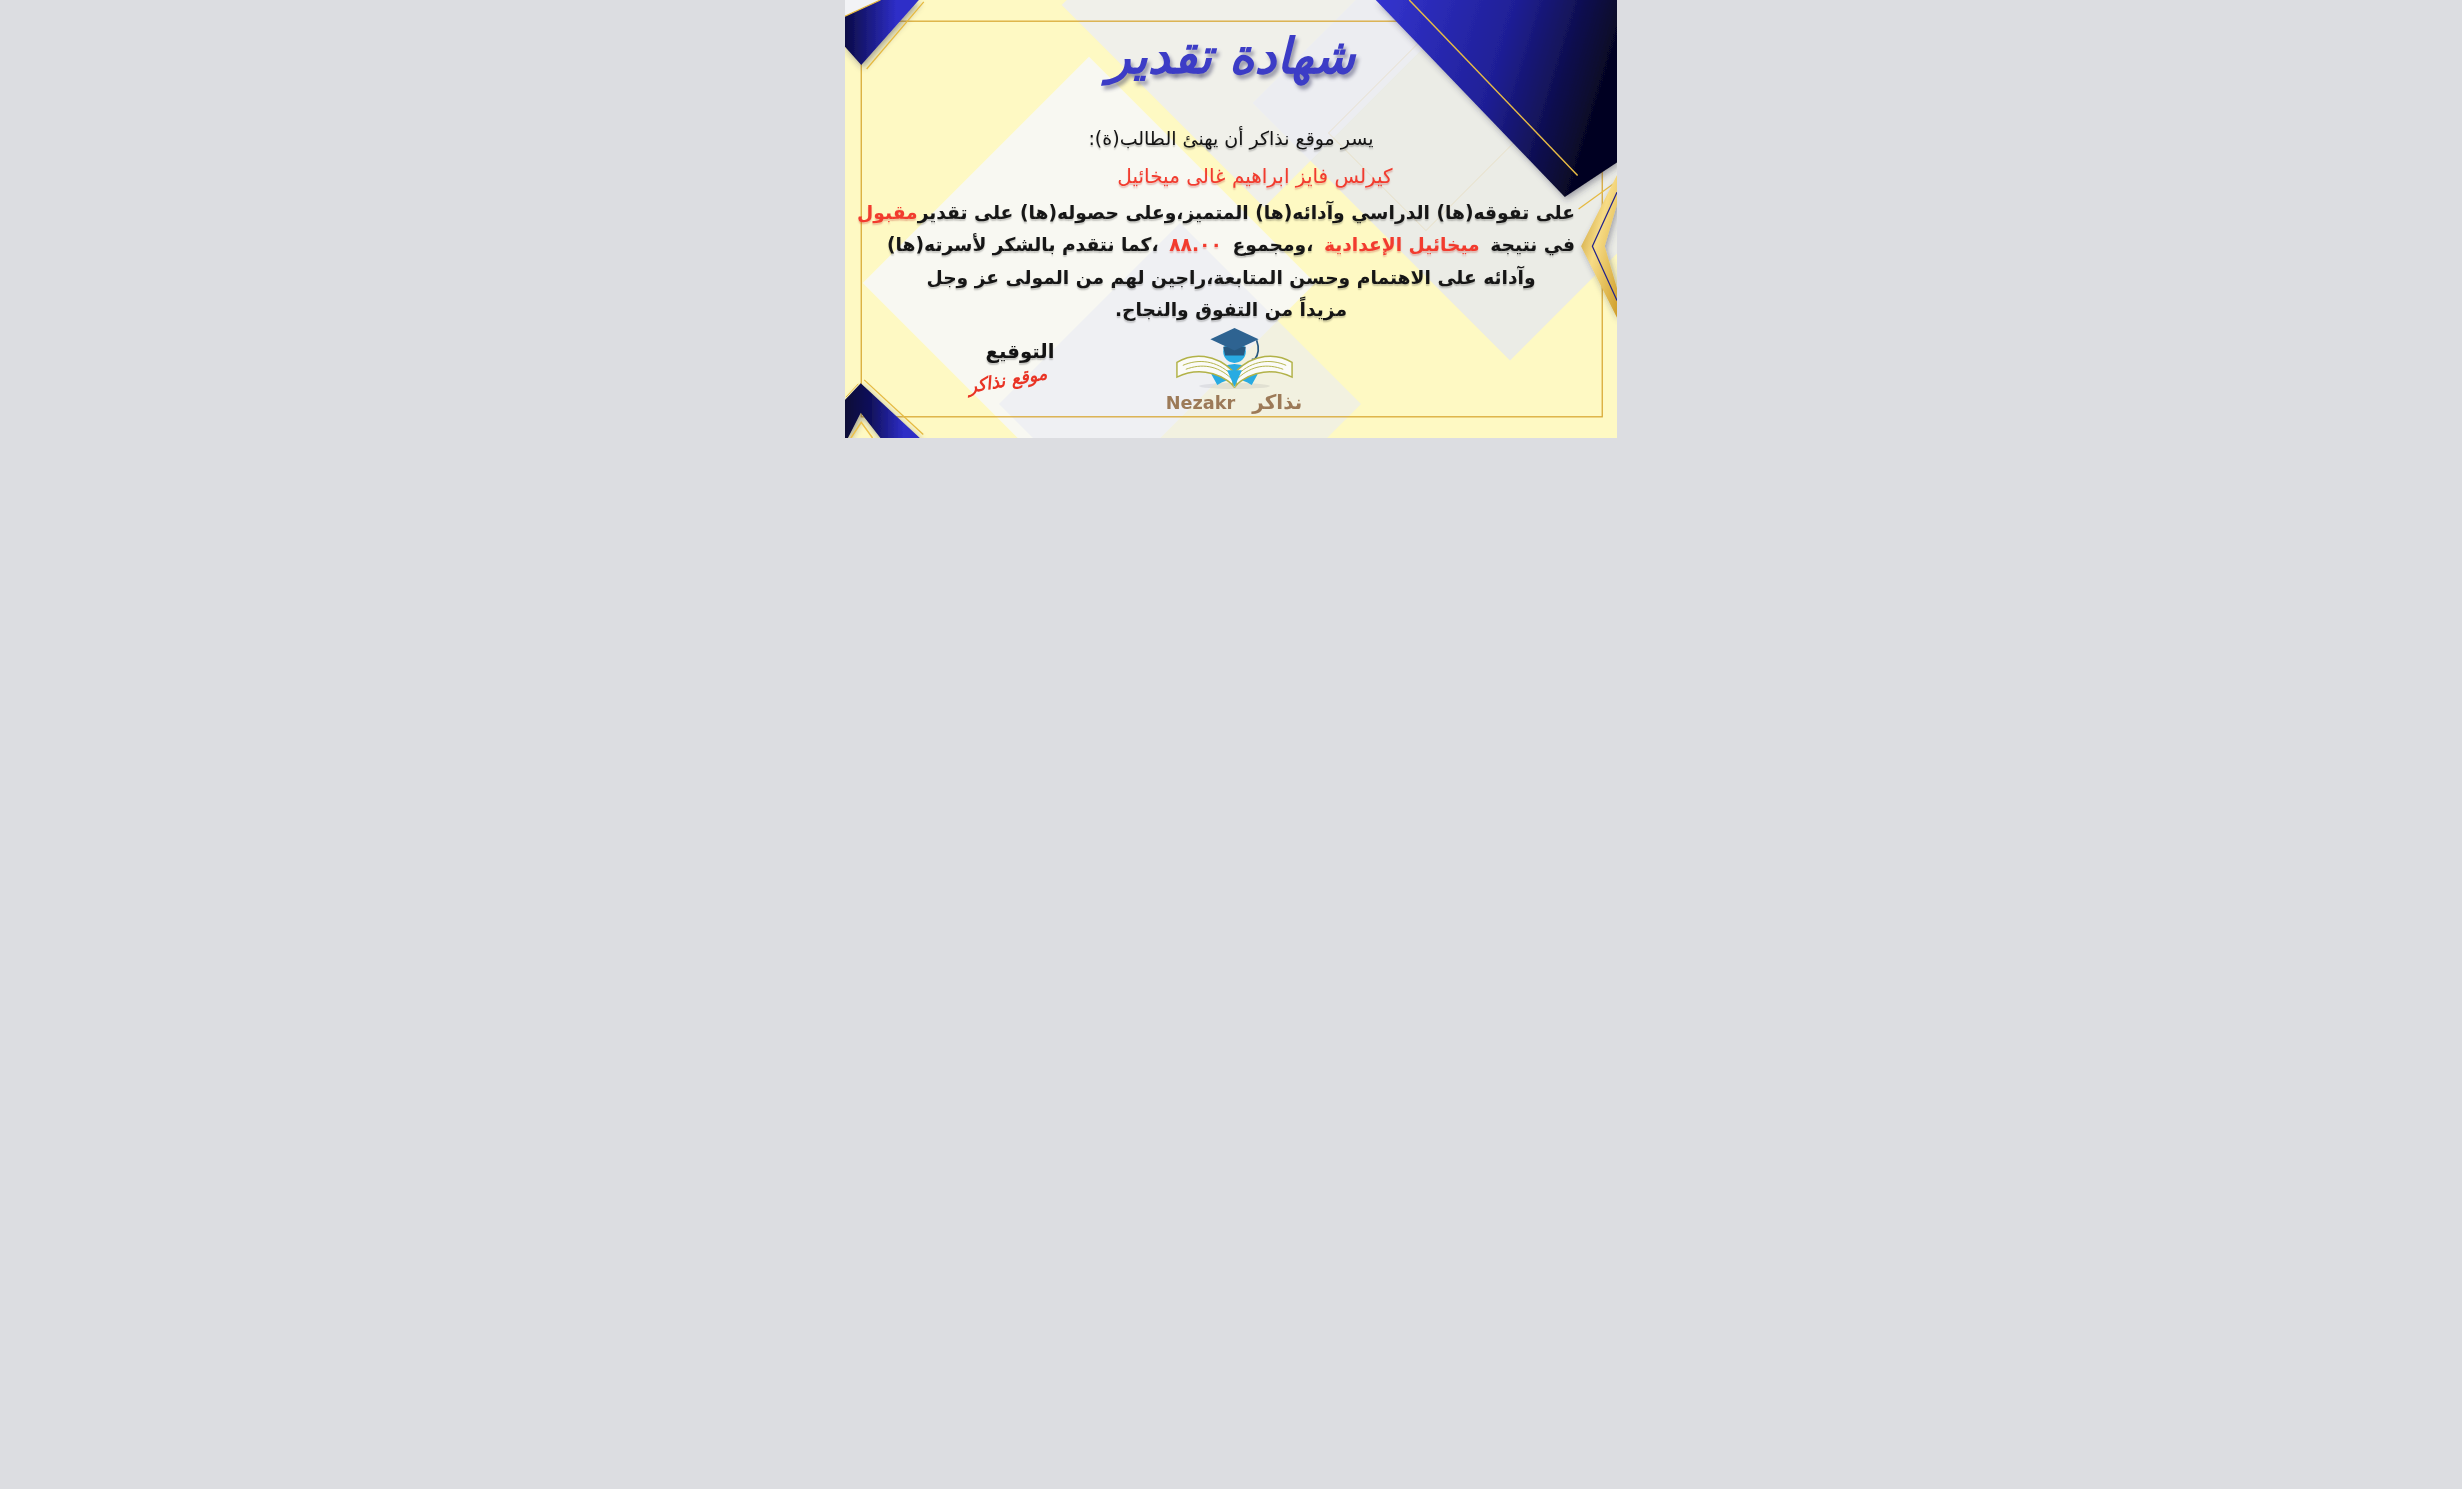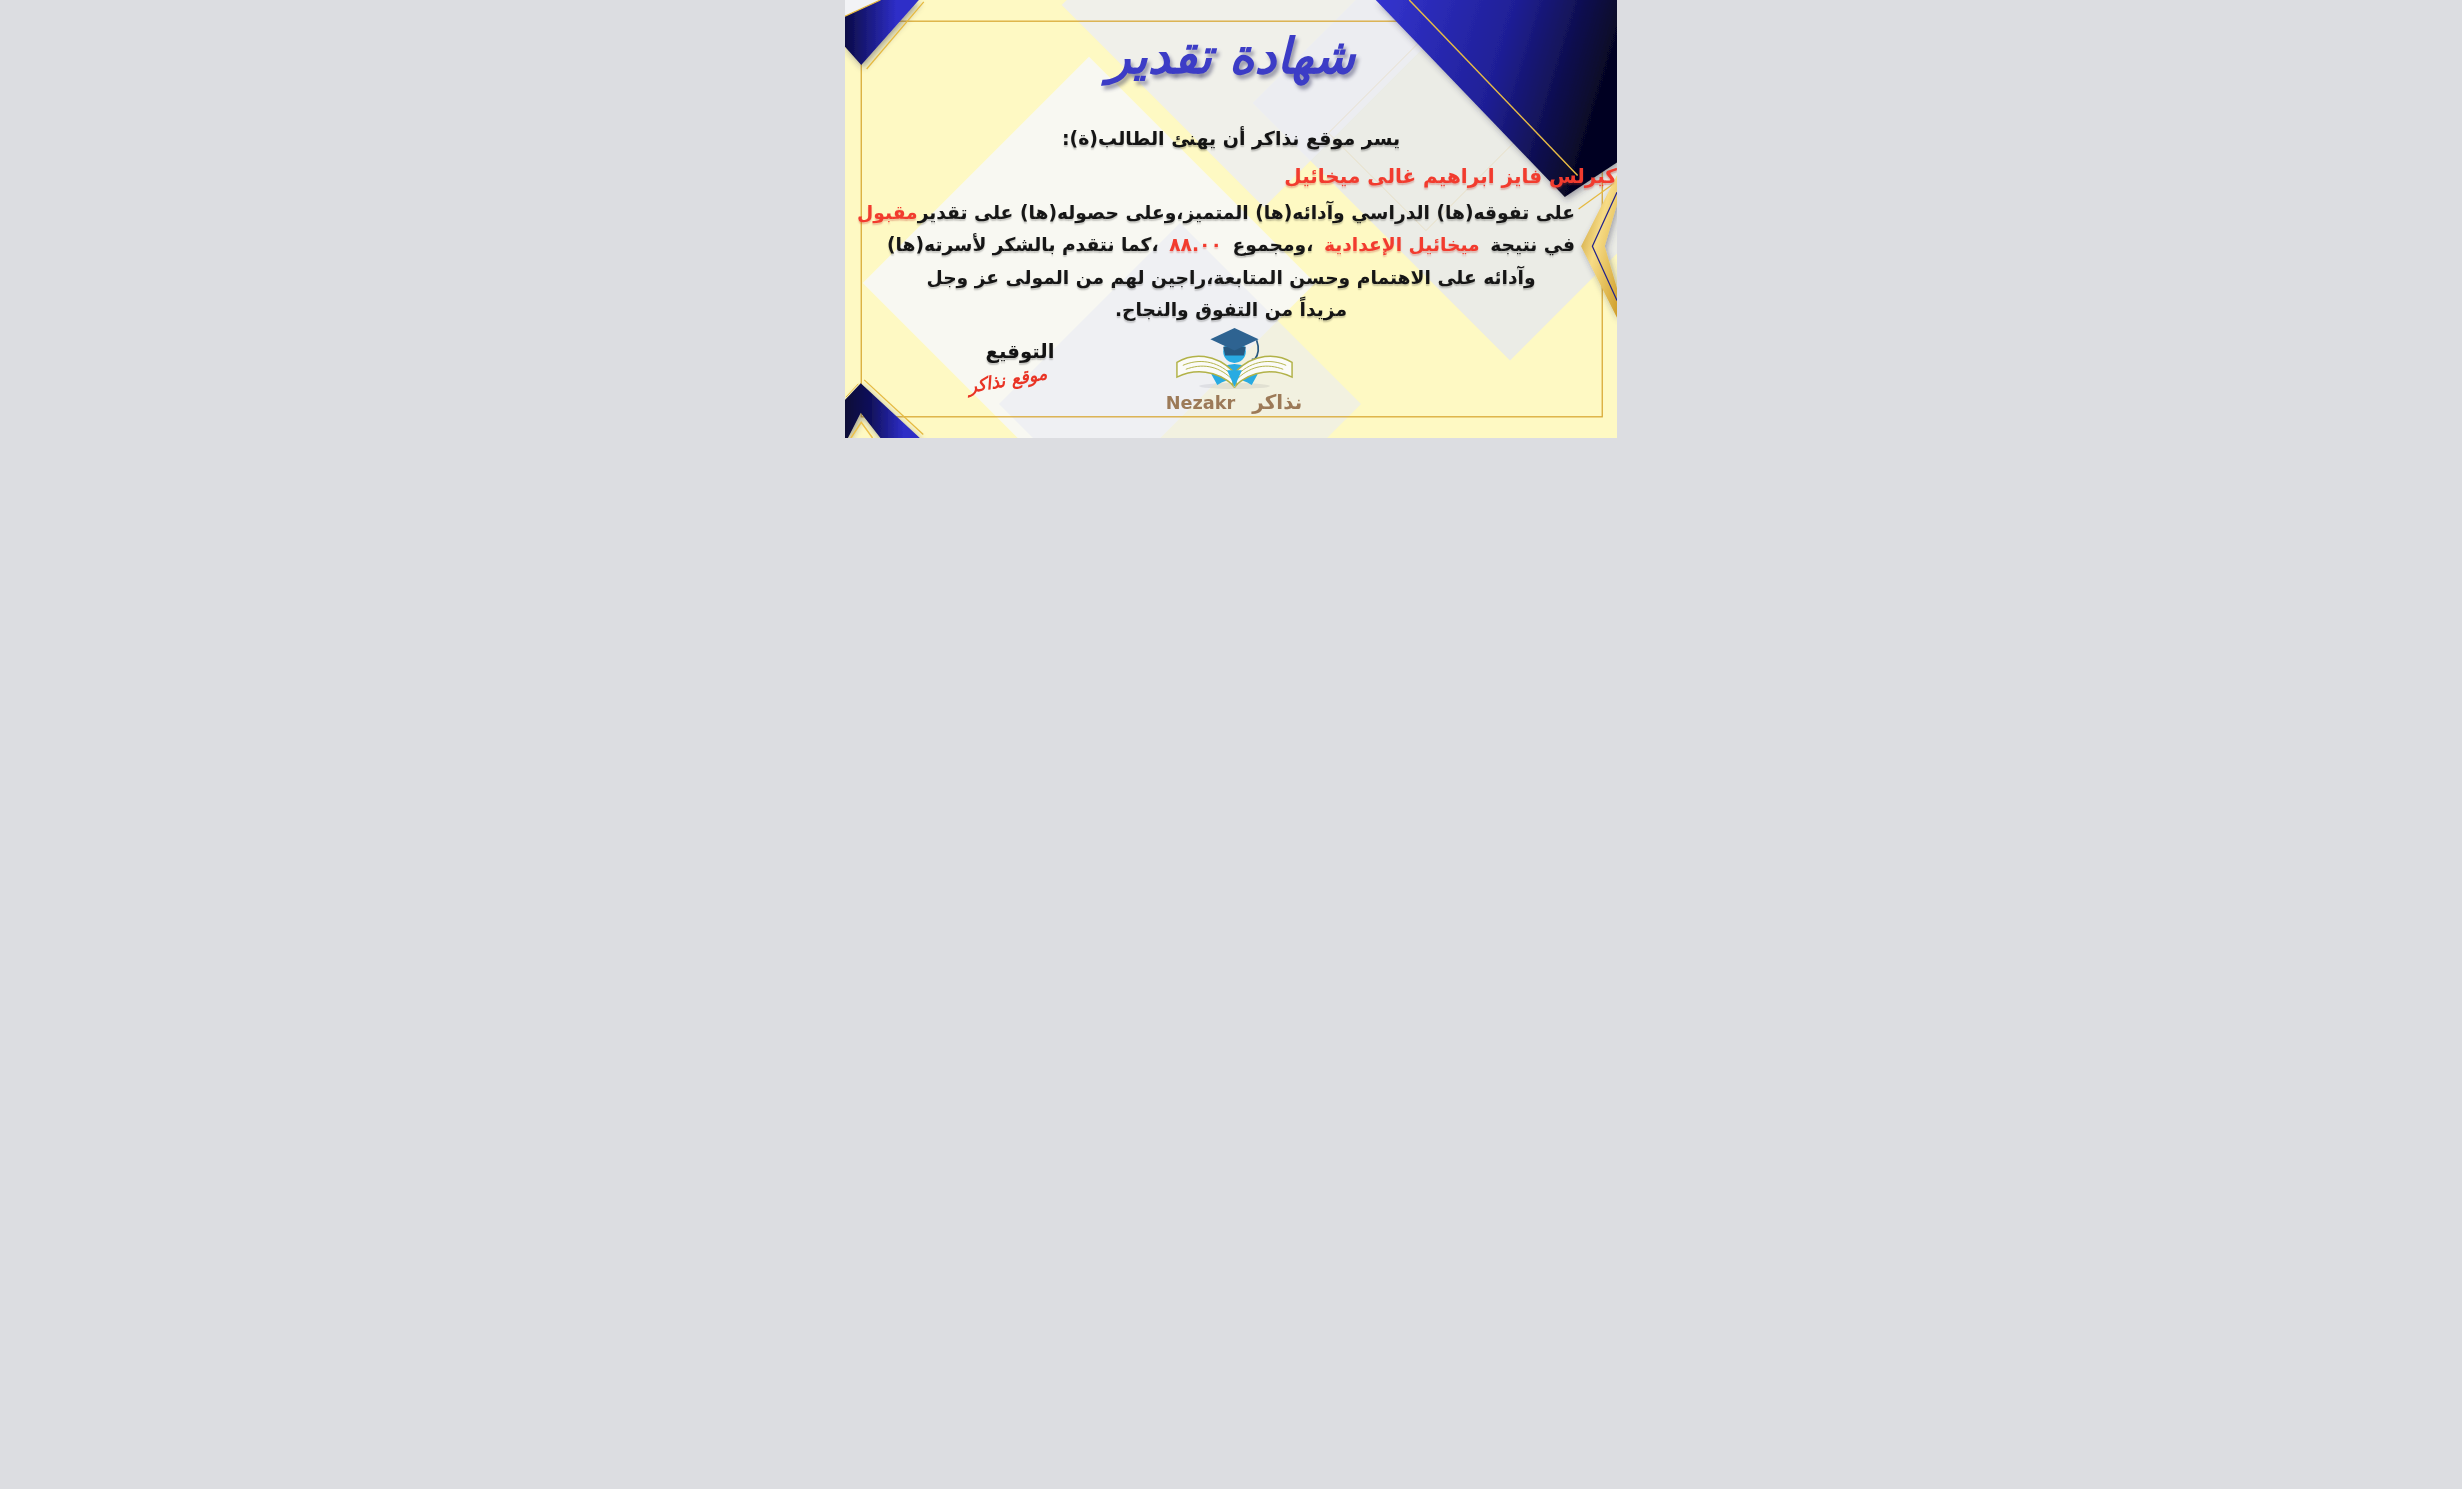--- a/index.html
+++ b/index.html
@@ -17,26 +17,26 @@
 
   svg.deco { position:absolute; inset:0; width:100%; height:100%; }
 
   .title {
     position:absolute; top:13.8px; left:0; right:0; text-align:center;
     font-size:49px; font-weight:bold; font-style:italic; color:#3c3cc6;
     text-shadow:2.5px 4.4px 3.9px rgba(50,50,95,.45); line-height:1.75;
   }
   .intro {
     position:absolute; top:127px; left:0; right:0; text-align:center;
-    font-size:19px; font-weight:bold; color:#141414;
+    font-size:19px; font-weight:normal; color:#141414;
     text-shadow:0 1.5px 1.5px rgba(0,0,0,.22);
   }
   .name {
-    position:absolute; top:164px; left:0; right:0; 
-    font-size:20px; font-weight:bold; color:#f23b2e;
+    position:absolute; top:164px; left:0; right:0; text-align:center;
+    font-size:20px; font-weight:normal; color:#f23b2e;
     text-shadow:0 2px 1.5px rgba(190,45,35,.30);
     padding-left:48px;
   }
   .para { position:absolute; top:196px; left:42px; right:42px; }
   .pline {
     height:32.5px; display:flex; align-items:center;
     font-size:18.7px; font-weight:bold; color:#161616;
     text-shadow:0 1.5px 1.5px rgba(0,0,0,.20); white-space:nowrap;
   }
   .pjustify { justify-content:space-between; }

